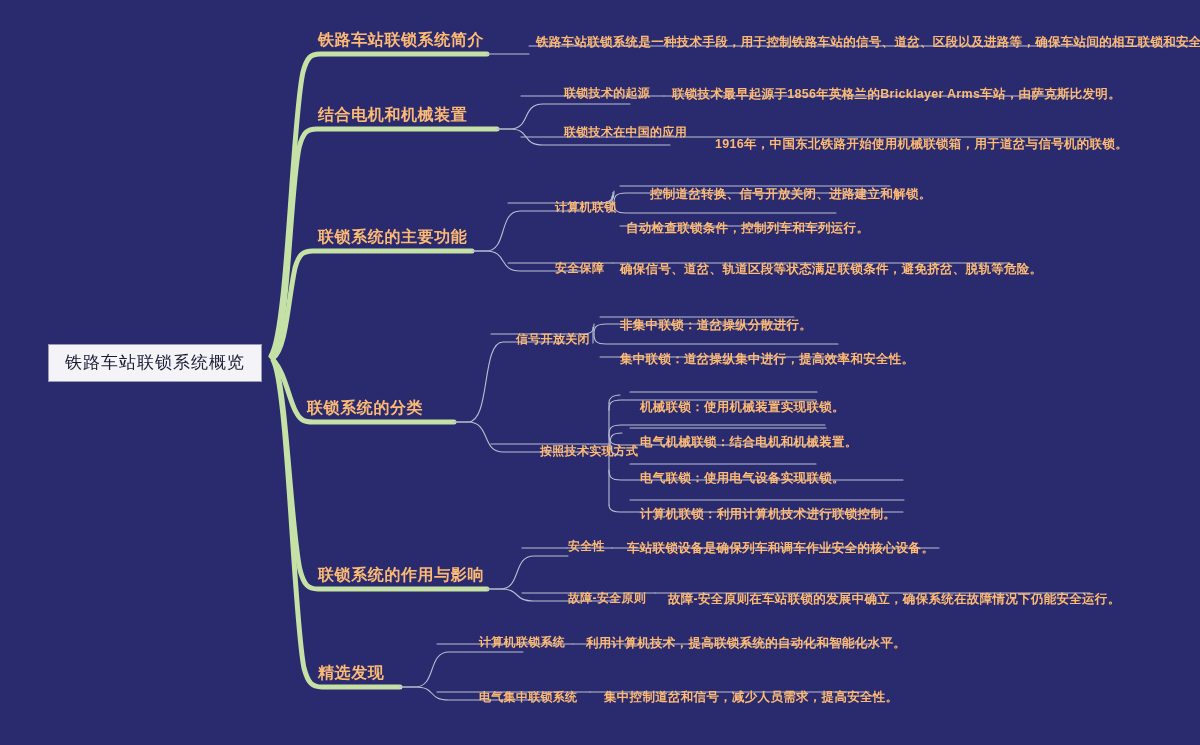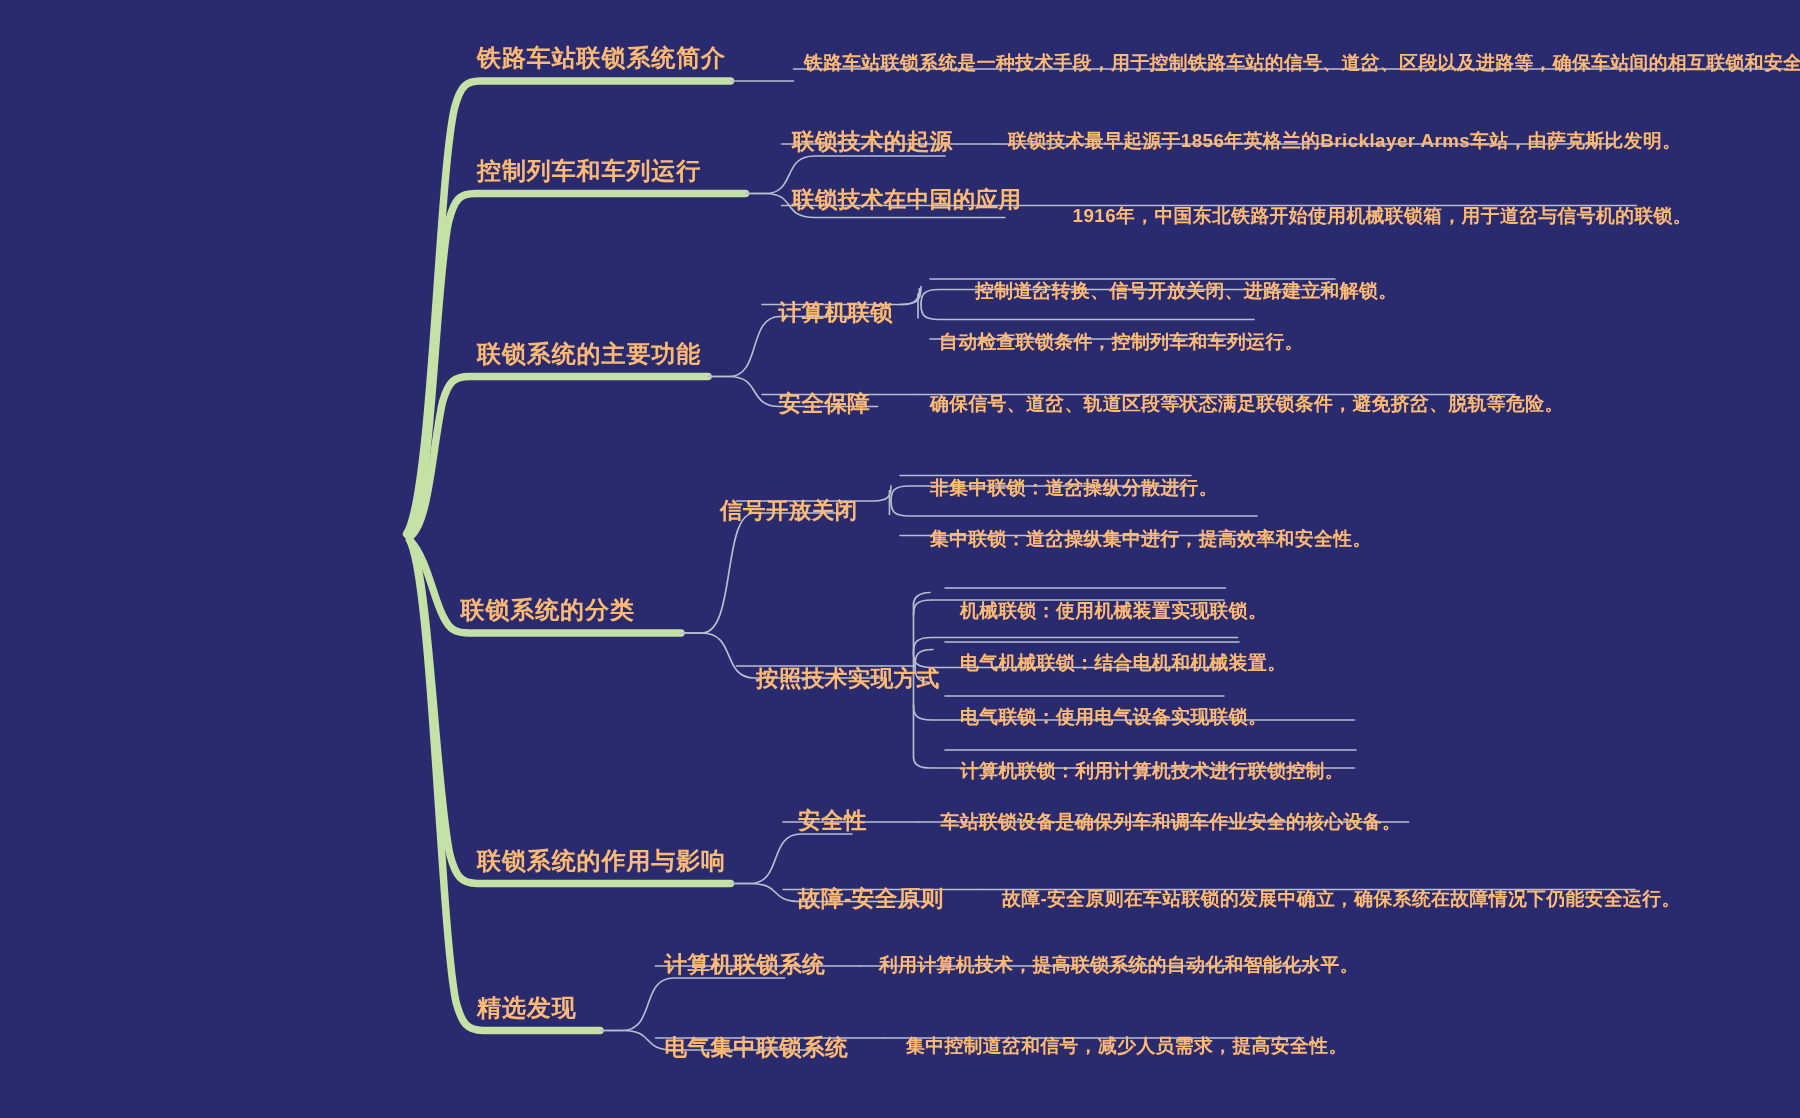--- a/index.html
+++ b/index.html
@@ -36,23 +36,24 @@
     padding: 9px 16px 10px 16px;
     letter-spacing: 1px;
     font-weight: 400;
   }
   .lvl1 {
     font-size: 16px;
     font-weight: bold;
     letter-spacing: 0.6px;
   }
   .lvl2 {
-    font-size: 15px;
+    font-size: 12px;
     font-weight: bold;
     letter-spacing: 0.3px;
+    margin-left: 36px;
   }
   .lvl3 {
     font-size: 12.5px;
     font-weight: bold;
     letter-spacing: 0.3px;
   }
 </style>
 </head>
 <body>
 
@@ -144,30 +145,33 @@
       <path d="M400,687 L415,687 C437,687 427,700 449,700 L545,700"></path>
       <path d="M437,644 L522,644"></path>
       <path d="M522,644 L573,644"></path>
       <path d="M573,644 L878,644"></path>
       <path d="M437,692 L544,692"></path>
       <path d="M544,692 L590,692"></path>
       <path d="M590,692 L869,692"></path>
     </g>
   </svg>
 
+  <div class="node root-node" style="left:48px; top:344px;">
+    <span>铁路车站联锁系统概览</span>
+  </div>
 
   <div class="node lvl1" style="left:318px; top:32px;">
     <span>铁路车站联锁系统简介</span>
   </div>
   <div class="node lvl3" style="left:536px; top:36px;">
     <span>铁路车站联锁系统是一种技术手段，用于控制铁路车站的信号、道岔、区段以及进路等，确保车站间的相互联锁和安全。</span>
   </div>
 
   <div class="node lvl1" style="left:318px; top:107px;">
-    <span>控制列车和车列运行</span>
+    <span>结合电机和机械装置</span>
   </div>
   <div class="node lvl2" style="left:528px; top:87px;">
     <span>联锁技术的起源</span>
   </div>
   <div class="node lvl3" style="left:672px; top:88px;">
     <span>联锁技术最早起源于1856年英格兰的Bricklayer Arms车站，由萨克斯比发明。</span>
   </div>
   <div class="node lvl2" style="left:528px; top:126px;">
     <span>联锁技术在中国的应用</span>
   </div>

